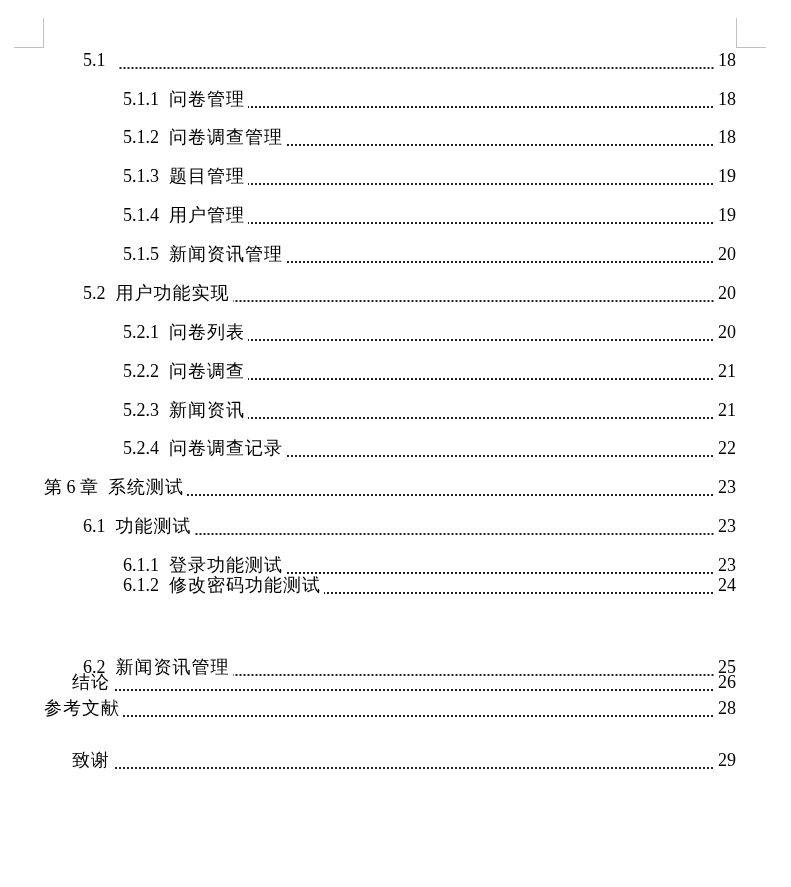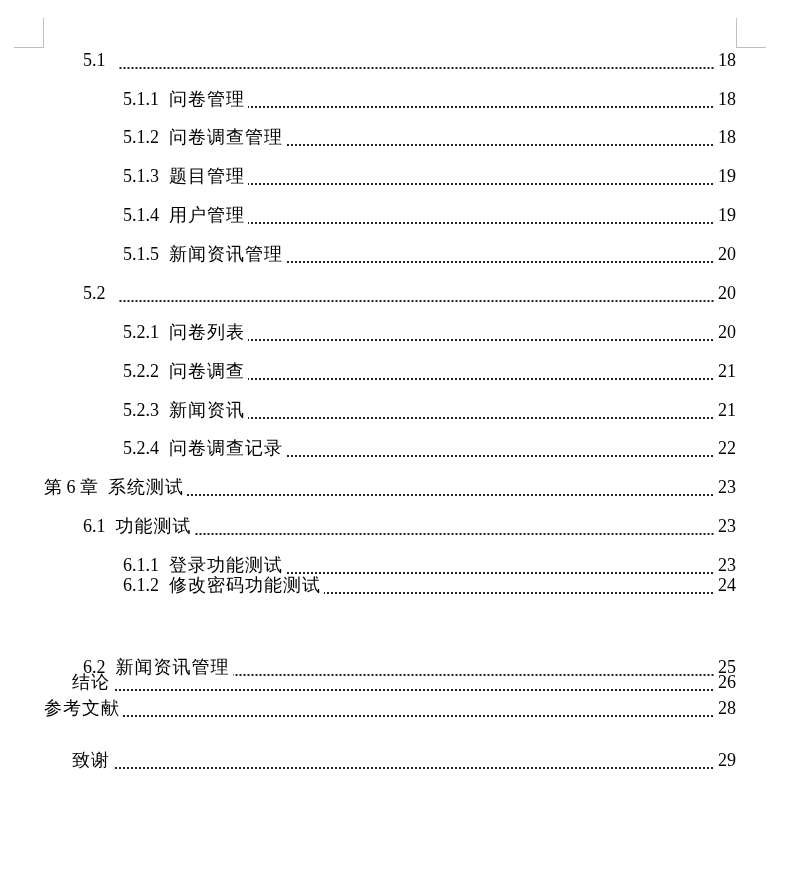--- a/index.html
+++ b/index.html
@@ -122,20 +122,21 @@
 
   <div class="toc-row lvl3" style="top:199px">
     <span class="num">5.1.5</span>
     <span class="title">新闻资讯管理</span>
     <span class="leader"></span>
     <span class="page">20</span>
   </div>
 
   <div class="toc-row lvl2" style="top:238px">
     <span class="num">5.2</span>
+    <span class="title">用户功能实现</span>
     <span class="leader"></span>
     <span class="page">20</span>
   </div>
 
   <div class="toc-row lvl3" style="top:277px">
     <span class="num">5.2.1</span>
     <span class="title">问卷列表</span>
     <span class="leader"></span>
     <span class="page">20</span>
   </div>

